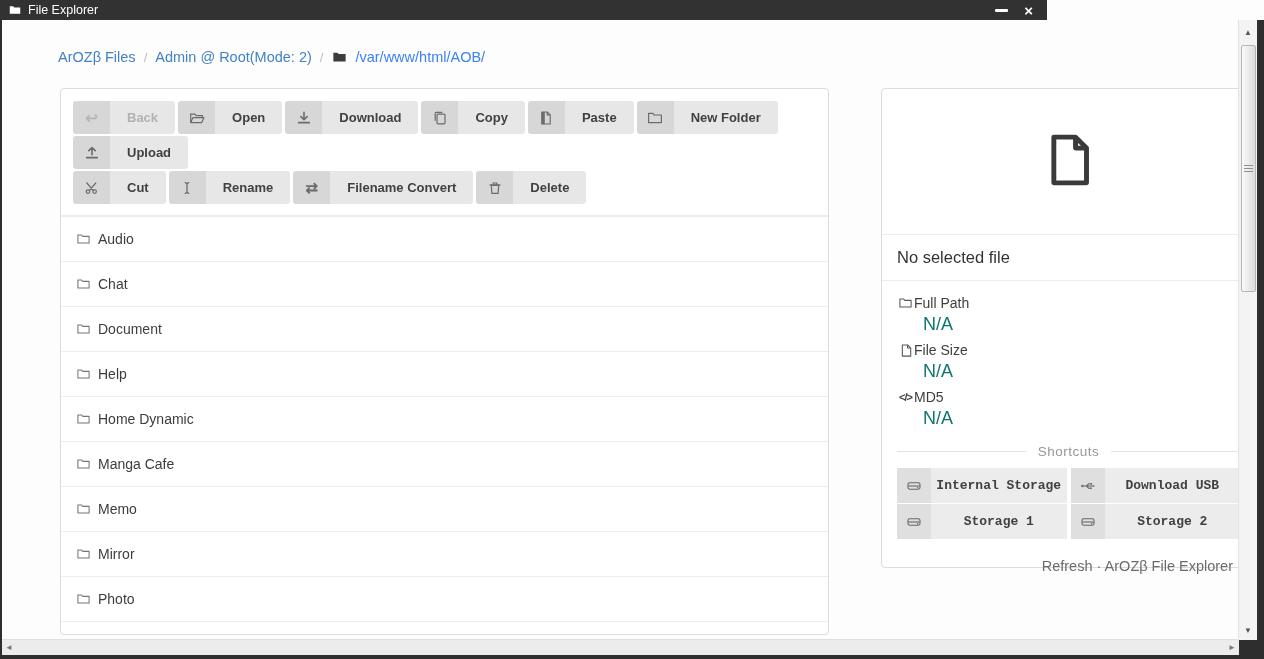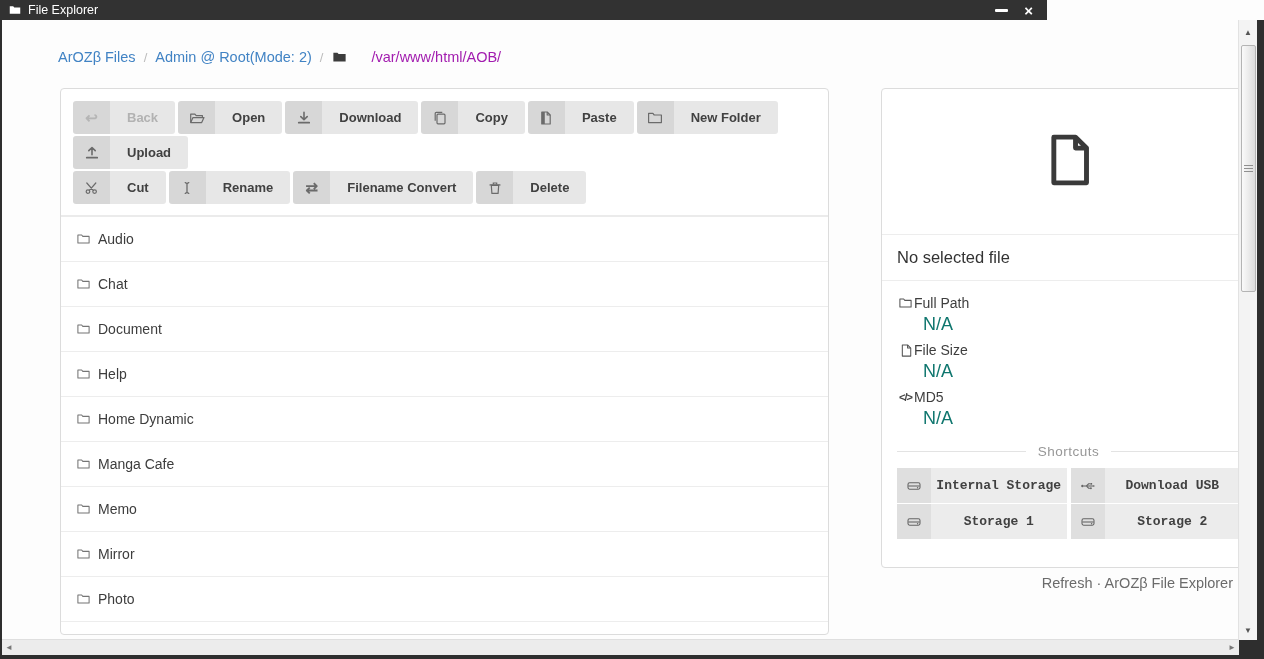--- a/index.html
+++ b/index.html
@@ -34,21 +34,21 @@
     border-top:1px solid #dfdfdf;z-index:30;display:flex;justify-content:space-between;align-items:center;}
   .hscroll .arr{width:14px;height:15px;display:flex;align-items:center;justify-content:center;
     font-size:8px;color:#777;cursor:pointer;}
   .corner{position:absolute;right:7px;bottom:4px;width:18px;height:15px;background:#2e2e2e;z-index:31;}
 
   
   .breadcrumb{position:absolute;left:58px;top:49px;display:flex;align-items:center;font-size:14.5px;justify-content:center;}
   .breadcrumb a{color:#4183c4;text-decoration:none;cursor:pointer;}
   .breadcrumb .sep{color:#bcbcbc;margin:0 8px;font-size:13px;}
   .breadcrumb .cur-folder{display:flex;align-items:center;color:#3c3c3c;margin-right:7px;}
-  .breadcrumb .path{color:#a21caf;margin-left:16px;}
+  .breadcrumb .path{color:#3b82f6;}
 
   
   .left-panel{position:absolute;left:60px;top:88px;width:769px;height:547px;background:#fff;
     border:1px solid #dcdcdc;border-radius:4px;box-sizing:border-box;overflow:hidden;}
   .toolbar{padding:12px 12px 9px 12px;}
   .tb-row{display:flex;flex-wrap:wrap;}
   .tbtn{display:inline-flex;align-items:stretch;height:33px;margin:0 3px 2px 0;padding:0;border:0;
     border-radius:3px;overflow:hidden;background:#e7e7e7;cursor:pointer;
     font-family:"Liberation Sans",sans-serif;font-size:13px;font-weight:bold;color:#414141;}
   .tbtn-icon{width:37px;background:rgba(0,0,0,0.065);display:flex;align-items:center;
@@ -83,21 +83,21 @@
   .shortcut-divider span{padding:0 12px;letter-spacing:0.5px;}
   .shortcut-grid{margin:0 15px;display:grid;grid-template-columns:1fr 1fr;column-gap:4px;row-gap:1px;}
   .sbtn{display:flex;align-items:stretch;height:35px;border:0;padding:0;background:#ececec;
     cursor:pointer;overflow:hidden;font-family:Liberation Mono, monospace;
     font-size:13px;font-weight:bold;color:#414141;}
   .sbtn-icon{width:34px;background:rgba(0,0,0,0.055);display:flex;align-items:center;
     justify-content:center;color:#666;}
   .sbtn-label{flex:1;display:flex;align-items:center;justify-content:center;}
 
   
-  .footer{position:absolute;top:575px;right:31px;font-size:14.5px;color:#6b6b6b;}
+  .footer{position:absolute;top:558px;right:31px;font-size:14.5px;color:#6b6b6b;}
   .footer .refresh{cursor:pointer;}
   .hidden-defs{position:absolute;width:0;height:0;overflow:hidden;}
 </style>
 </head>
 <body>
 
 <svg class="hidden-defs" xmlns="http://www.w3.org/2000/svg">
   <symbol id="sym-folder-fill" viewBox="0 0 16 16">
     <path d="M1 3h4.6l1.4 1.7H15v8.3H1z" fill="currentColor"></path>
   </symbol>

